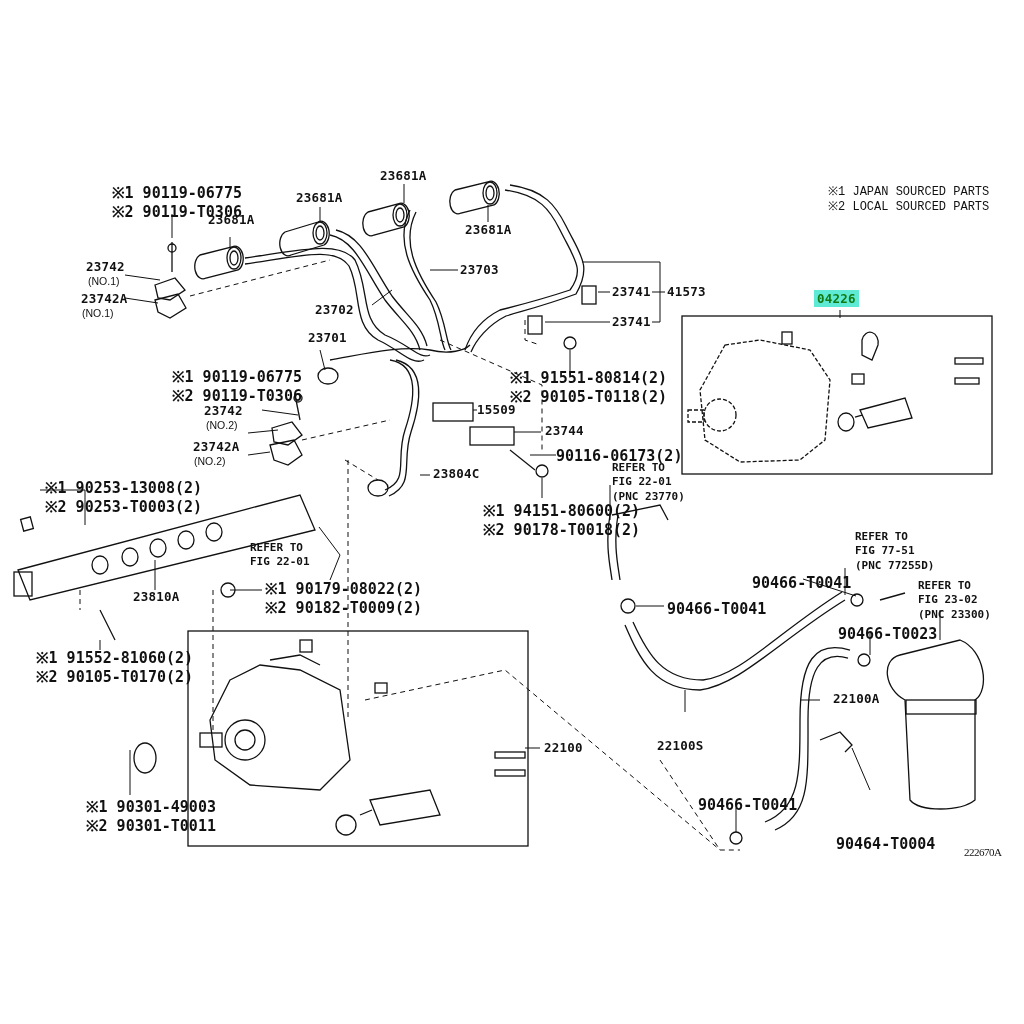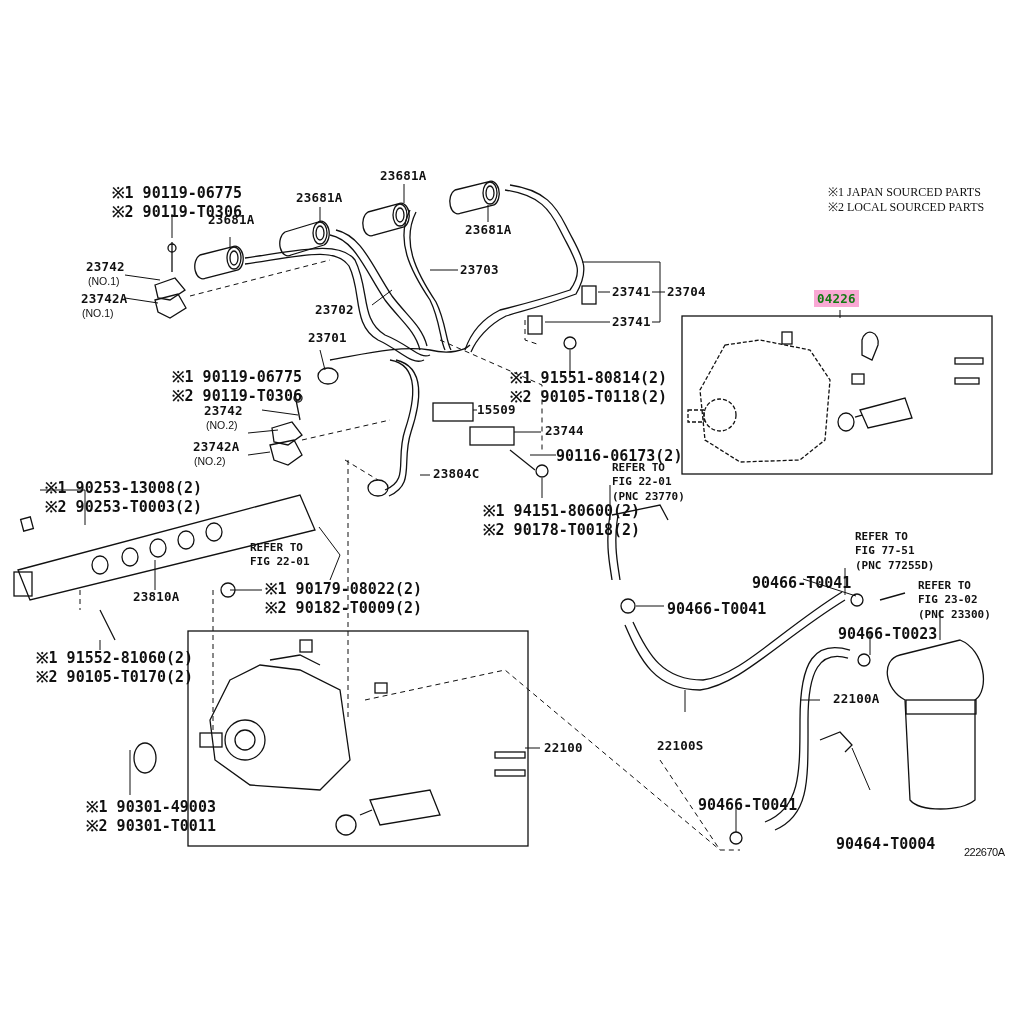--- a/index.html
+++ b/index.html
@@ -2,26 +2,26 @@
 <html><head>
 <meta charset="utf-8">
 <style>
   html,body{margin:0;padding:0;background:#fff;}
   body{width:1024px;height:1024px;position:relative;overflow:hidden;font-family:"DejaVu Sans Mono","Liberation Mono",monospace;color:#111;}
   svg.art{position:absolute;left:0;top:0;}
   .lbl{position:absolute;font-weight:bold;font-size:12.5px;white-space:nowrap;letter-spacing:0.2px;line-height:1;}
   .sm{position:absolute;font-size:10.5px;white-space:nowrap;font-family:"Liberation Sans",sans-serif;line-height:1;text-align:right;}
   .pn{position:absolute;font-size:15px;font-weight:bold;white-space:nowrap;line-height:1.28;}
   .pn span{display:block;}
-  .legend{position:absolute;left:828px;top:185px;font-family:Liberation Serif, serif;font-size:12px;line-height:15px;}
+  .legend{position:absolute;left:828px;top:185px;font-family:Liberation Mono, monospace;font-size:12px;line-height:15px;}
   .legend span{display:block;}
   .hl{background:#7be37b;color:#137a13;padding:1px 3px;}
   .ref{position:absolute;font-size:11px;font-weight:bold;white-space:nowrap;line-height:1.3;}
   .ref span{display:block;}
-  .figid{position:absolute;left:964px;top:846px;font-family:Liberation Sans, sans-serif;font-size:11px;letter-spacing:-0.5px;}
+  .figid{position:absolute;left:964px;top:846px;font-family:Liberation Serif, serif;font-size:11px;letter-spacing:-0.5px;}
 </style>
 </head>
 <body>
 
 <svg class="art" width="1024" height="1024" viewBox="0 0 1024 1024" fill="none" stroke="#111" stroke-width="1.3">
 
   <g>
     <path d="M200 255 L232 247 A8 12 0 0 1 238 270 L206 278 A8 12 0 0 1 200 255Z"></path>
       <ellipse cx="234" cy="258" rx="7" ry="11"></ellipse>
       <ellipse cx="234" cy="258" rx="4" ry="7"></ellipse>
@@ -208,22 +208,22 @@
 
 <div class="lbl" style="left:208px;top:214px">23681A</div>
 <div class="lbl" style="left:296px;top:192px">23681A</div>
 <div class="lbl" style="left:380px;top:170px">23681A</div>
 <div class="lbl" style="left:465px;top:224px">23681A</div>
 <div class="lbl" style="left:460px;top:264px">23703</div>
 <div class="lbl" style="left:315px;top:304px">23702</div>
 <div class="lbl" style="left:308px;top:332px">23701</div>
 <div class="lbl" style="left:612px;top:286px">23741</div>
 <div class="lbl" style="left:612px;top:316px">23741</div>
-<div class="lbl" style="left:667px;top:286px">23704</div>
-<div class="lbl" style="left:814px;top:293px"><span class="hl" style="background: #f9a8d4;">04226</span></div>
+<div class="lbl" style="left:667px;top:286px">41573</div>
+<div class="lbl" style="left:814px;top:293px"><span class="hl" style="background: #5eead4;">04226</span></div>
 
 <div class="lbl" style="left:86px;top:261px">23742</div>
 <div class="sm" style="left:88px;top:276px">(NO.1)</div>
 <div class="lbl" style="left:81px;top:293px">23742A</div>
 <div class="sm" style="left:82px;top:308px">(NO.1)</div>
 
 <div class="lbl" style="left:204px;top:405px">23742</div>
 <div class="sm" style="left:206px;top:420px">(NO.2)</div>
 <div class="lbl" style="left:193px;top:441px">23742A</div>
 <div class="sm" style="left:194px;top:456px">(NO.2)</div>

